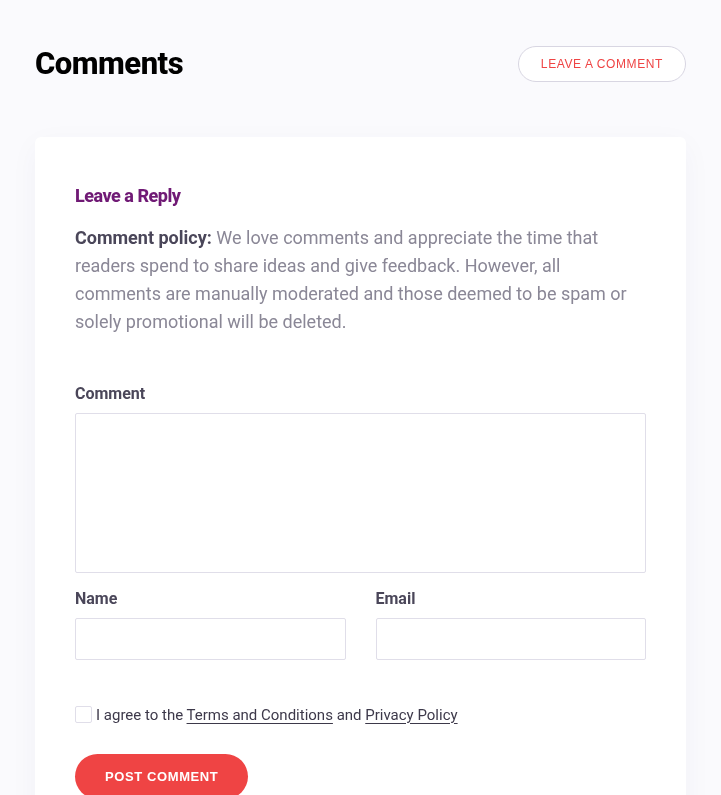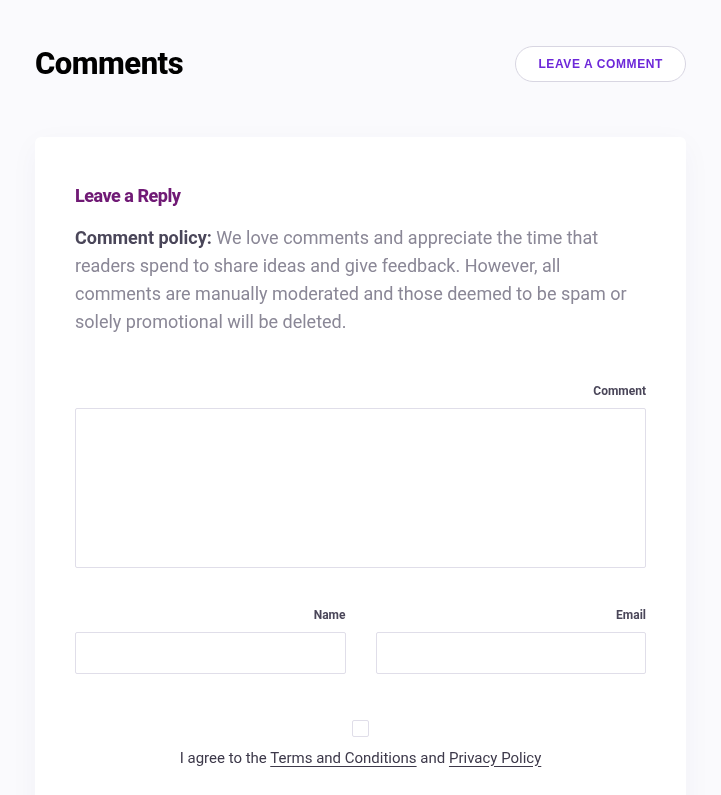--- a/index.html
+++ b/index.html
@@ -25,23 +25,23 @@
       font-weight: 800;
       color: #000000;
       letter-spacing: -0.5px;
     }
     .leave-comment-btn {
       background: #fff;
       border: 1px solid #d8d6e2;
       border-radius: 999px;
       padding: 10px 22px;
       font-size: 12px;
-      font-weight: 700;
+      font-weight: 400;
       letter-spacing: 0.6px;
-      color: #6d28d9;
+      color: #ef4444;
       cursor: pointer;
     }
     .card {
       background: #fff;
       margin: 55px 35px 0 35px;
       border-radius: 6px;
       padding: 48px 40px 44px 40px;
       box-shadow: 0 8px 30px rgba(50,50,90,0.04);
     }
     .reply-title {
@@ -55,60 +55,58 @@
       font-size: 18px;
       line-height: 1.55;
       color: #8a8796;
       margin-bottom: 48px;
     }
     .policy-label {
       font-weight: 700;
       color: #4a4659;
     }
     .field-label {
-      font-size: 12px;
+      font-size: 16px;
       font-weight: 700;
       color: #4a4659;
       margin-bottom: 10px;
       display: block;
-      text-align: right;
     }
     .textarea {
       width: 100%;
       height: 160px;
       border: 1px solid #e0dee9;
       border-radius: 2px;
       font-size: 14px;
       padding: 10px;
       resize: none;
       font-family: inherit;
     }
     .two-col {
       display: flex;
       gap: 30px;
-      margin-top: 36px;
+      margin-top: 12px;
     }
     .col {
       flex: 1;
     }
     .text-input {
       width: 100%;
       height: 42px;
       border: 1px solid #e0dee9;
       border-radius: 2px;
       font-size: 14px;
       padding: 0 10px;
       font-family: inherit;
     }
     .agree-row {
       display: flex;
       align-items: center;
       margin-top: 46px;
-      gap: 12px;
-      flex-direction: column;
+      gap: 4px;
     }
     .checkbox {
       width: 17px;
       height: 17px;
       border: 1.5px solid #e0dee9;
       border-radius: 2px;
       cursor: pointer;
       flex-shrink: 0;
     }
     .agree-text {

